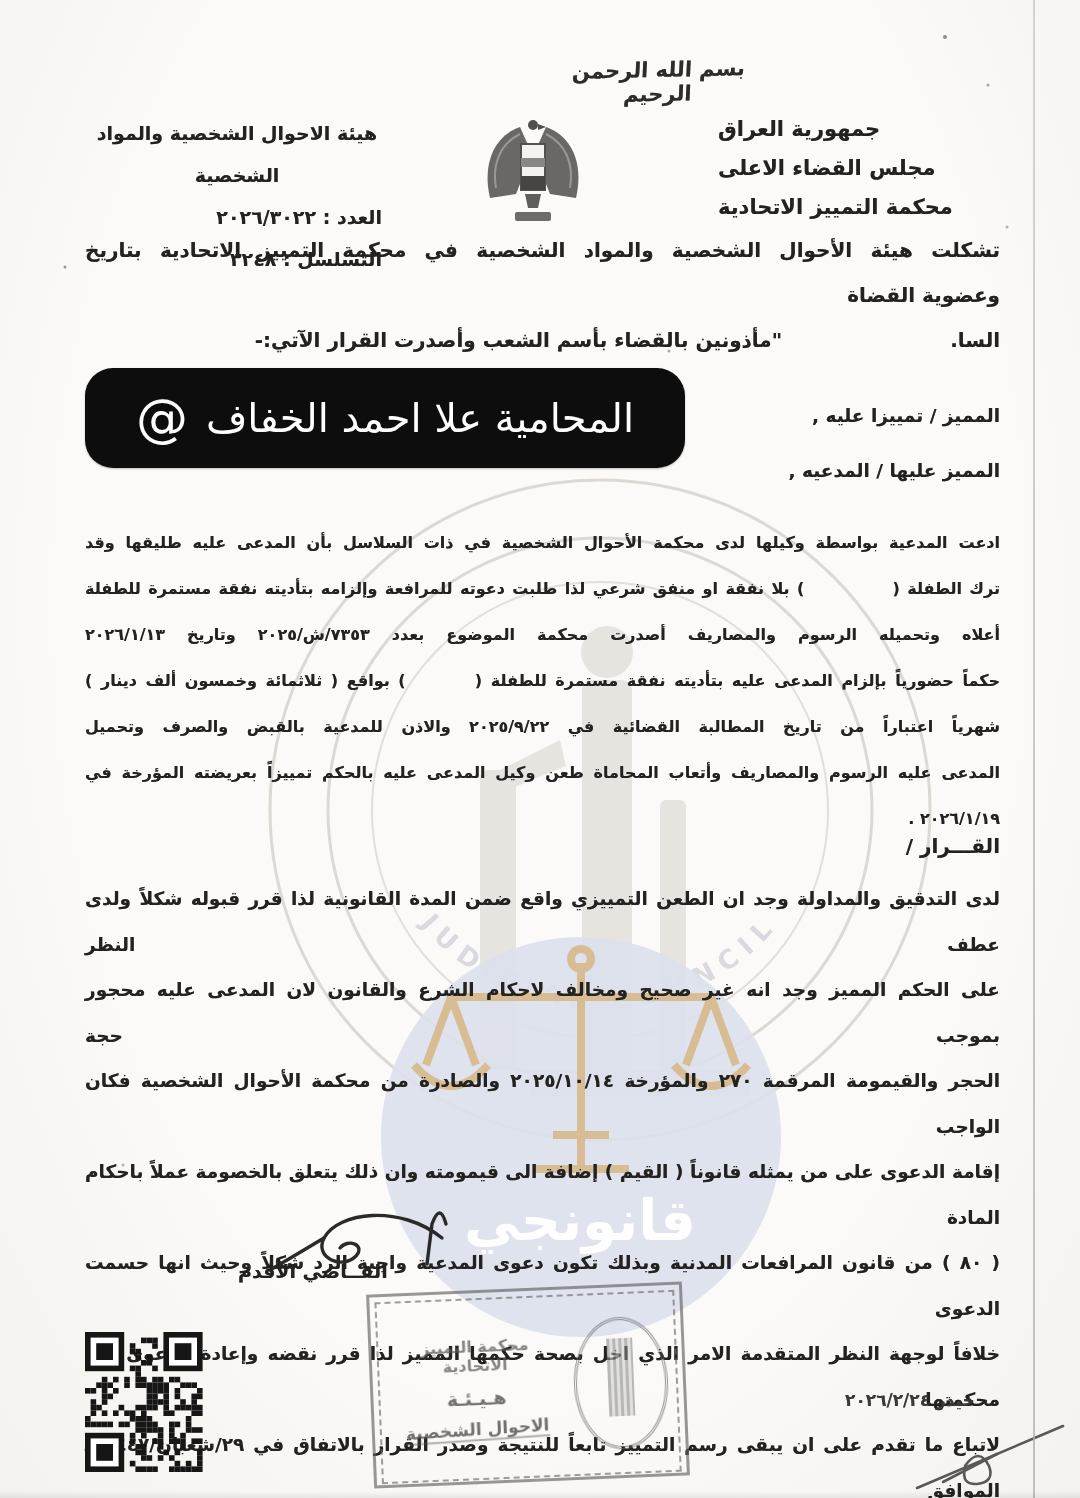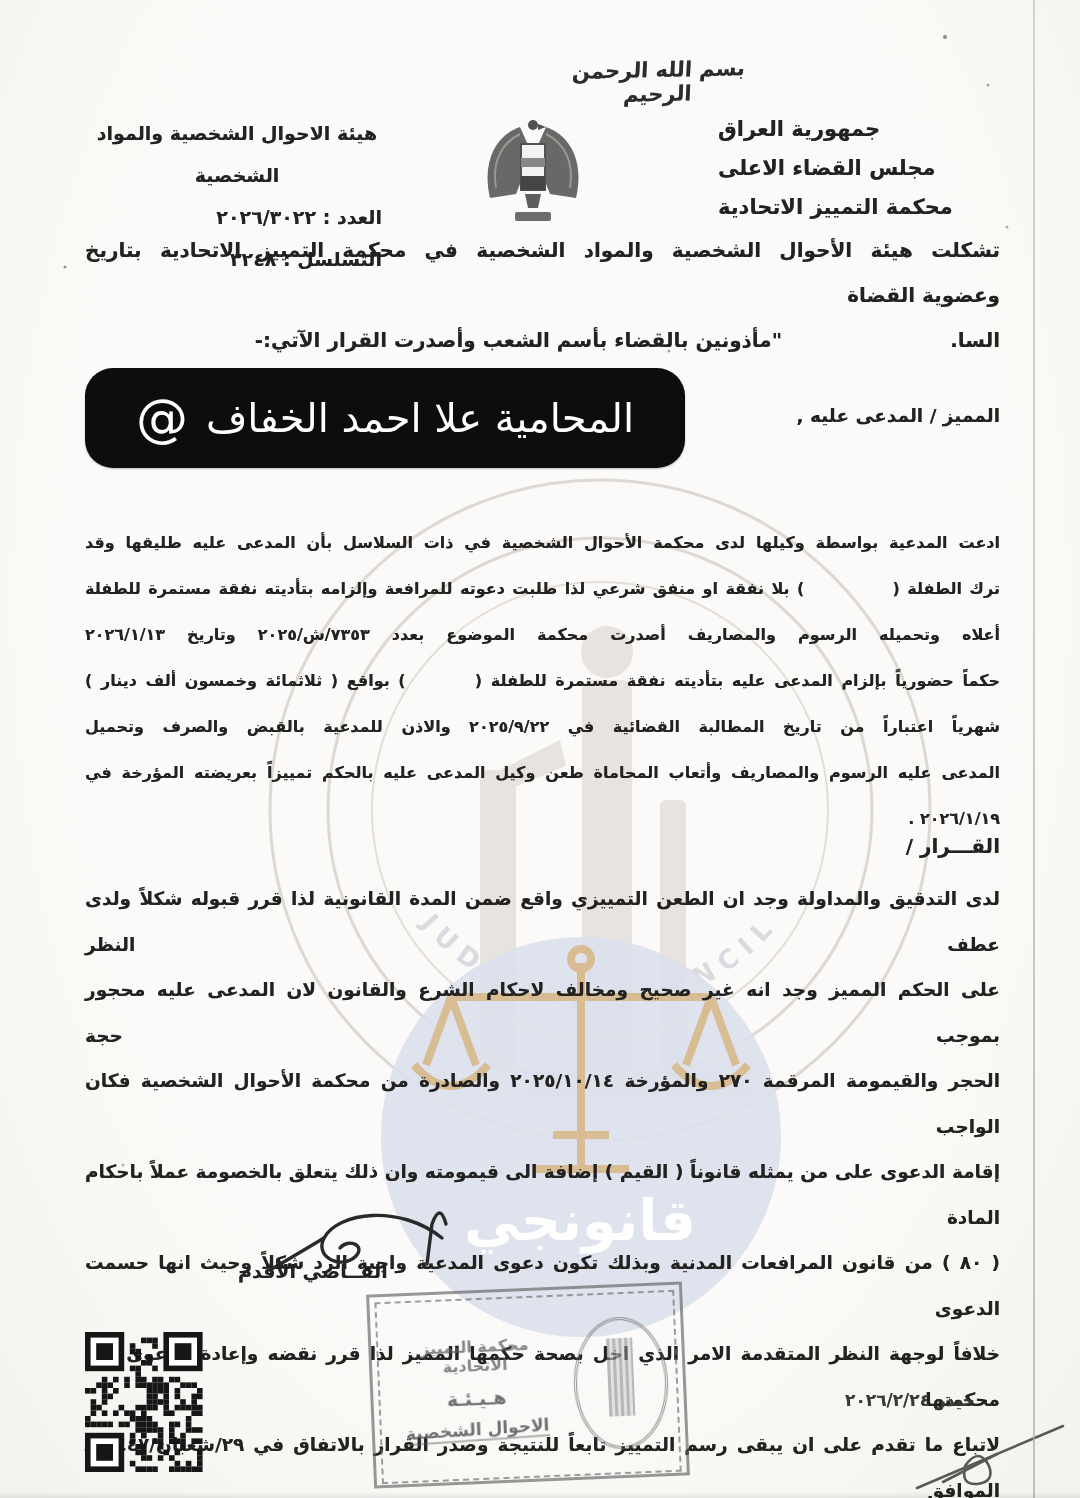--- a/index.html
+++ b/index.html
@@ -142,21 +142,22 @@
       <span class="q">"مأذونين بالقضاء بأسم الشعب وأصدرت القرار الآتي:-</span>
     </div>
   </div>
 
   <div class="abs banner">
     <span class="at">@</span>
     <span class="nm">المحامية علا احمد الخفاف</span>
   </div>
 
   <div class="abs fg parties ar ink">
-    <div>المميز / المدعى عليه ,</div>
+    <div>المميز / تمييزا عليه ,</div>
+    <div>المميز عليها / المدعيه ,</div>
   </div>
 
   <div class="abs fg claim ar ink">
     <div class="jline">ادعت المدعية بواسطة وكيلها لدى محكمة الأحوال الشخصية في ذات السلاسل بأن المدعى عليه طليقها وقد</div>
     <div class="jline">ترك الطفلة (&nbsp;&nbsp;&nbsp;&nbsp;&nbsp;&nbsp;&nbsp;&nbsp;&nbsp;&nbsp;&nbsp;&nbsp;) بلا نفقة او منفق شرعي لذا طلبت دعوته للمرافعة وإلزامه بتأديته نفقة مستمرة للطفلة</div>
     <div class="jline">أعلاه وتحميله الرسوم والمصاريف أصدرت محكمة الموضوع بعدد ٧٣٥٣/ش/٢٠٢٥ وتاريخ ٢٠٢٦/١/١٣</div>
     <div class="jline">حكماً حضورياً بإلزام المدعى عليه بتأديته نفقة مستمرة للطفلة (&nbsp;&nbsp;&nbsp;&nbsp;&nbsp;&nbsp;&nbsp;&nbsp;) بواقع ( ثلاثمائة وخمسون ألف دينار )</div>
     <div class="jline">شهرياً اعتباراً من تاريخ المطالبة القضائية في ٢٠٢٥/٩/٢٢ والاذن للمدعية بالقبض والصرف وتحميل</div>
     <div class="jline">المدعى عليه الرسوم والمصاريف وأتعاب المحاماة طعن وكيل المدعى عليه بالحكم تمييزاً بعريضته المؤرخة في</div>
     <div>٢٠٢٦/١/١٩ .</div>

